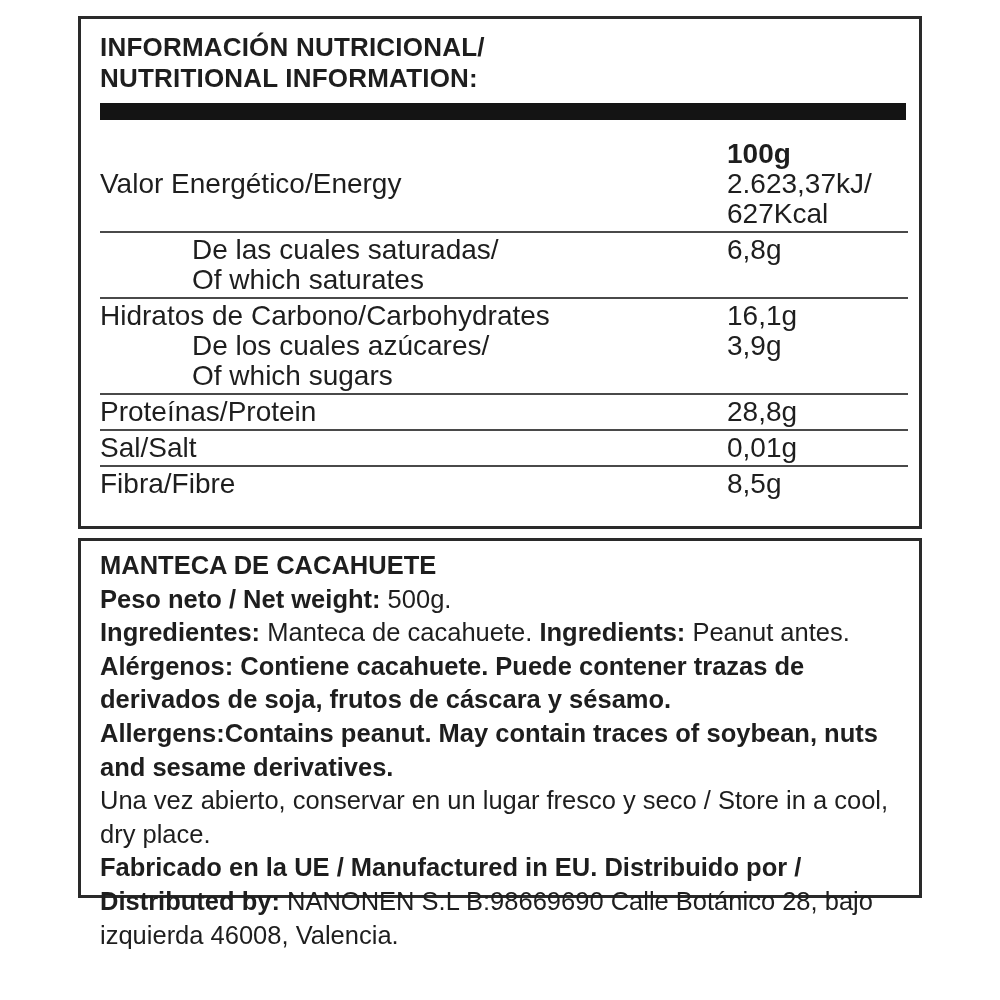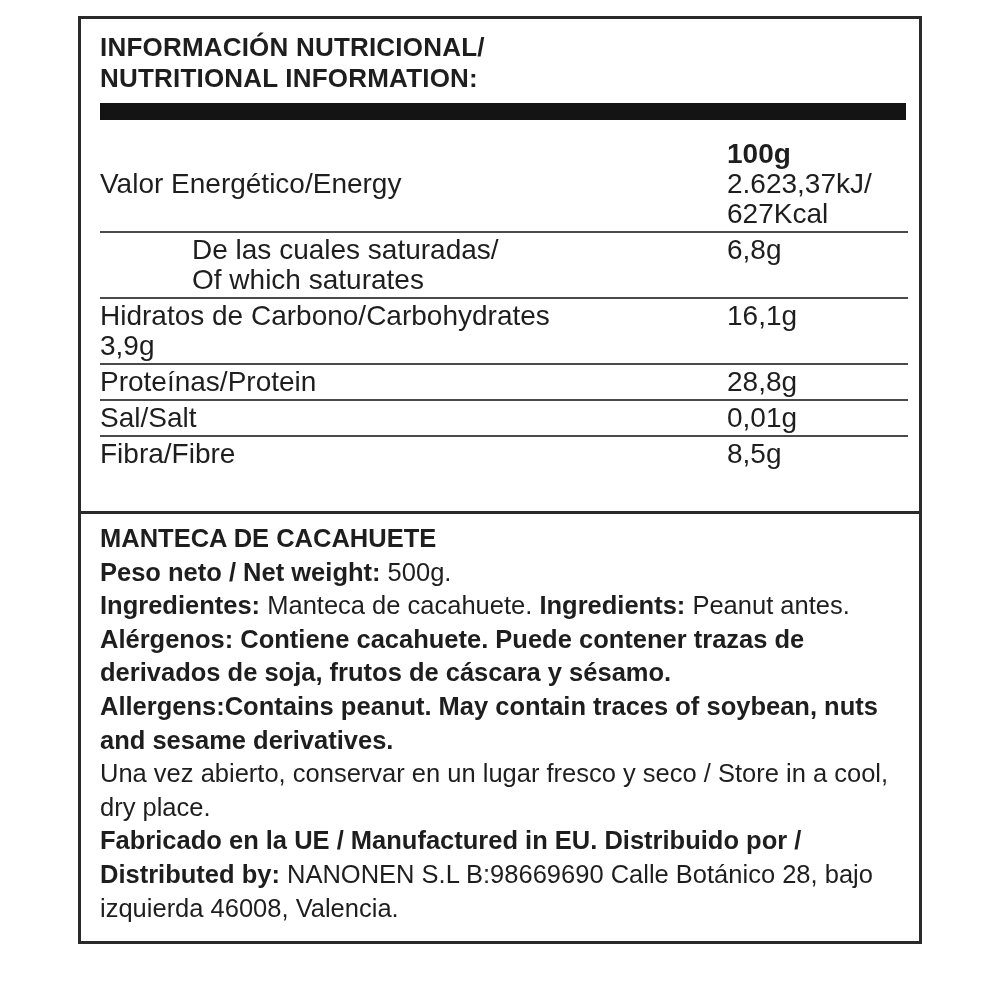--- a/index.html
+++ b/index.html
@@ -18,22 +18,22 @@
     border: 3px solid #2a2a2a;
     box-sizing: border-box;
     background: #ffffff;
   }
   .panel-top {
     top: 16px;
     height: 513px;
     padding: 13px 0 0 19px;
   }
   .panel-bottom {
-    top: 511px;
-    height: 433px;
+    top: 538px;
+    height: 360px;
     padding: 8px 9px 0 19px;
   }
   .panel-title {
     font-size: 26px;
     font-weight: bold;
     line-height: 31px;
     letter-spacing: 0.2px;
   }
   .black-bar {
     width: 806px;
@@ -105,20 +105,24 @@
       </div>
 
       <div class="sep"></div>
 
       <div class="t-row">
         <div class="t-label">Hidratos de Carbono/Carbohydrates</div>
         <div class="t-value">16,1g</div>
       </div>
 
       <div class="t-row">
+        <div class="t-label indent">
+          <div>De los cuales azúcares/</div>
+          <div>Of which sugars</div>
+        </div>
         <div class="t-value">3,9g</div>
       </div>
 
       <div class="sep"></div>
 
       <div class="t-row">
         <div class="t-label">Proteínas/Protein</div>
         <div class="t-value">28,8g</div>
       </div>
 

